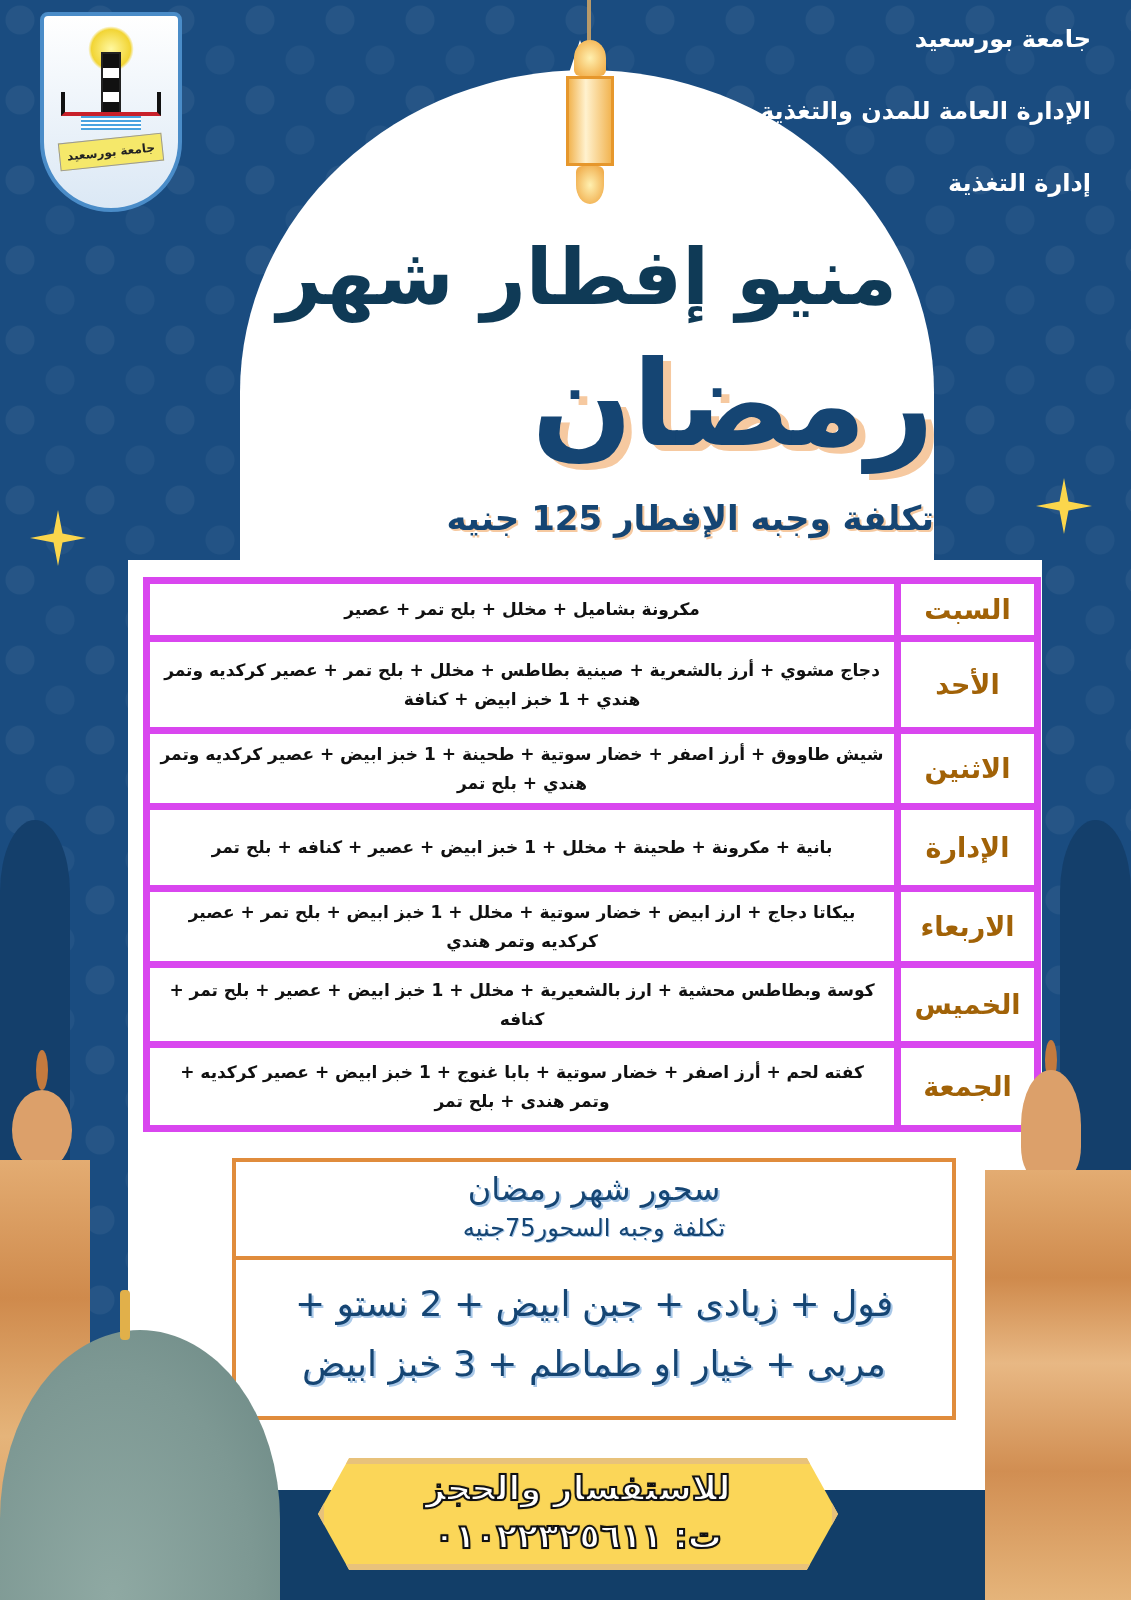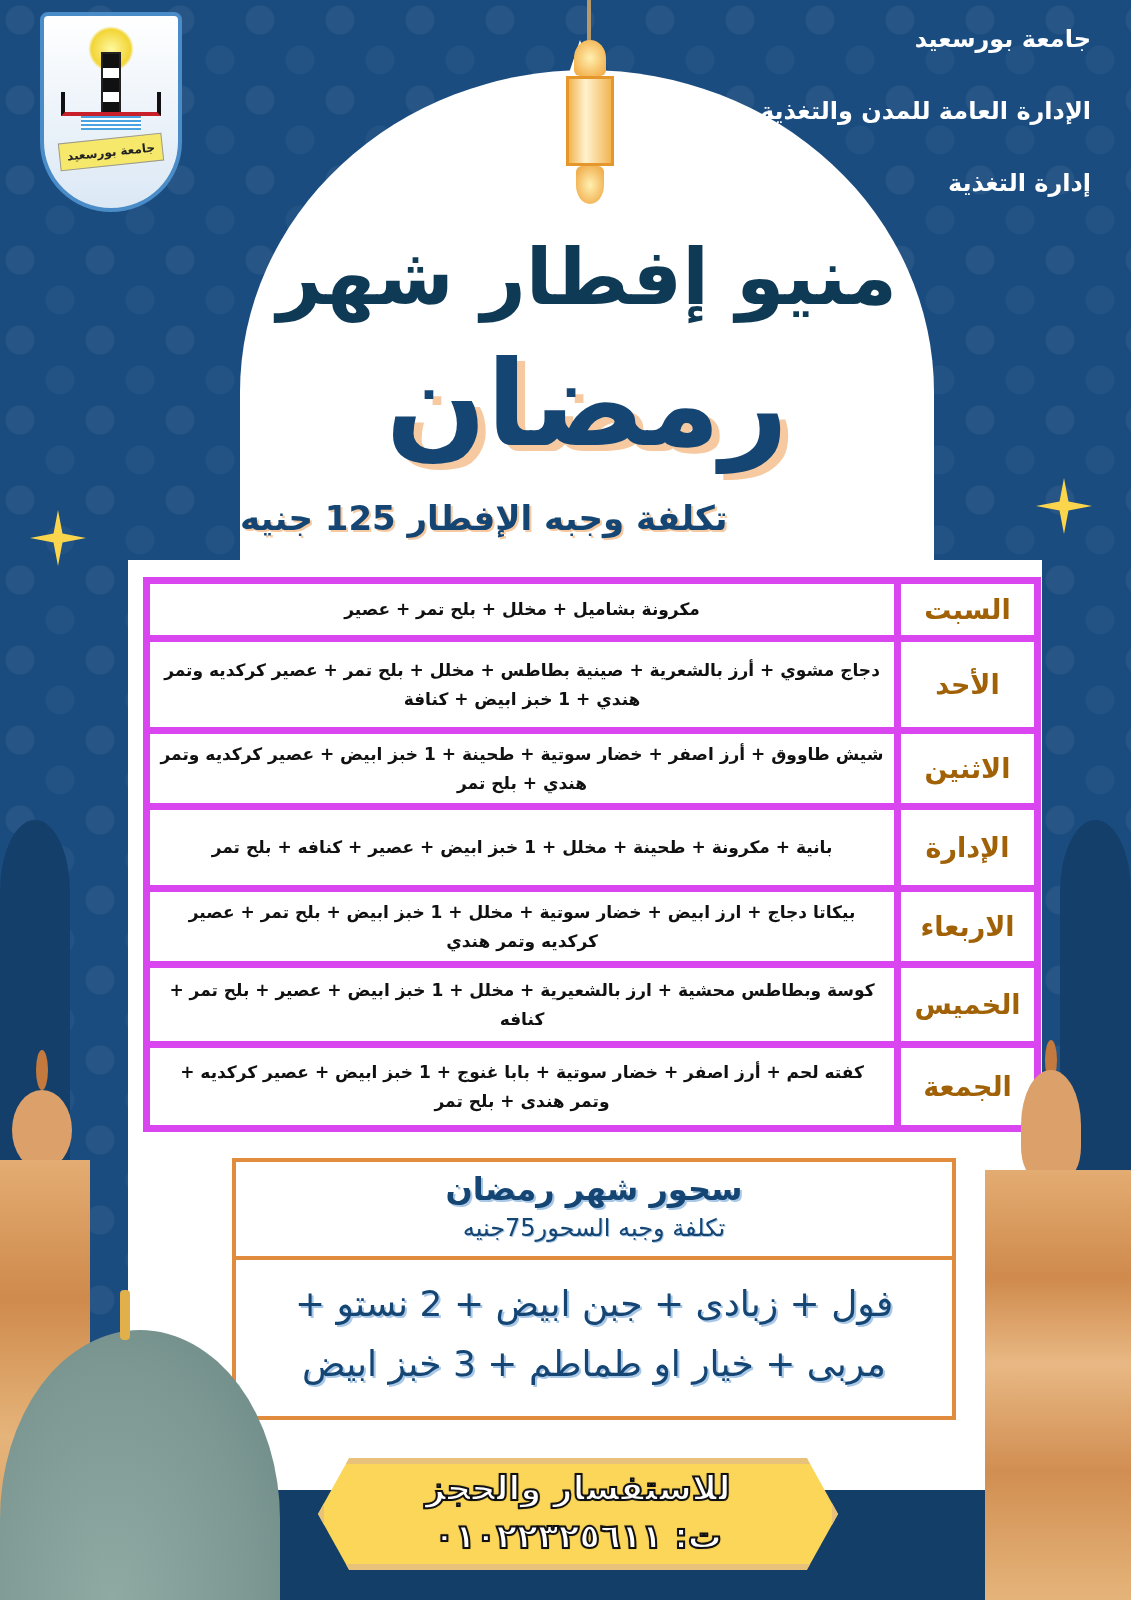--- a/index.html
+++ b/index.html
@@ -96,26 +96,26 @@
     position: absolute; width: 56px; height: 56px; background: #fbd64c;
     clip-path: polygon(50% 0, 58% 42%, 100% 50%, 58% 58%, 50% 100%, 42% 58%, 0 50%, 42% 42%);
   }
 
   .title-1 {
     position: absolute; left: 240px; width: 694px; top: 235px;
     text-align: center; font-size: 78px; font-weight: bold; color: #0f3a56; line-height: 1.1;
   }
   .title-2 {
     position: absolute; left: 240px; width: 694px; top: 340px;
-    text-align: center; font-size: 118px; font-weight: bold; color: #154573; line-height: 1.1;
+    text-align: right; font-size: 118px; font-weight: bold; color: #154573; line-height: 1.1;
     text-shadow: 8px 6px 0 #f6c9a0;
   }
   .iftar-cost {
     position: absolute; left: 240px; width: 694px; top: 498px;
-    text-align: left; font-size: 34px; font-weight: bold; color: #154573;
+    text-align: right; font-size: 34px; font-weight: bold; color: #154573;
     text-shadow: 2px 2px 0 #f6c9a0;
   }
 
   
   .menu-table {
     position: absolute; left: 143px; top: 577px; width: 898px;
     border-collapse: collapse;
   }
   .menu-table td {
     border: 7px solid #d946ef; text-align: center; vertical-align: middle;
@@ -128,21 +128,21 @@
     color: #111; font-size: 17px; font-weight: bold; line-height: 1.65; padding: 4px 10px;
   }
 
   .suhoor {
     position: absolute; left: 232px; top: 1158px; width: 724px; height: 262px;
     border: 4px solid #e08c3c; border-bottom-width: 4px;
   }
   .suhoor-head {
     height: 98px; border-bottom: 4px solid #e08c3c; text-align: center;
   }
-  .suhoor-title { font-size: 32px; font-weight: bold; color: #154573; padding-top: 8px; text-shadow: 2px 2px 0 #a9c8e8; }
+  .suhoor-title { font-size: 32px; font-weight: normal; color: #154573; padding-top: 8px; text-shadow: 2px 2px 0 #a9c8e8; }
   .suhoor-cost { font-size: 24px; font-weight: normal; color: #154573; margin-top: 6px; text-shadow: 1px 1px 0 #a9c8e8; }
   .suhoor-body { text-align: center; padding-top: 14px; }
   .suhoor-line { font-size: 36px; font-weight: normal; color: #154573; line-height: 60px; text-shadow: 2px 2px 0 #a9c8e8; }
 
   
   .wc-minaret-left { position: absolute; left: 0; top: 1050px; width: 108px; height: 550px; }
   .wc-minaret-right { position: absolute; left: 985px; top: 1040px; width: 146px; height: 560px; }
   .wc-part { position: absolute; background: #d99a5a; }
   .dome-green {
     position: absolute; left: 0; top: 1330px; width: 280px; height: 270px;

